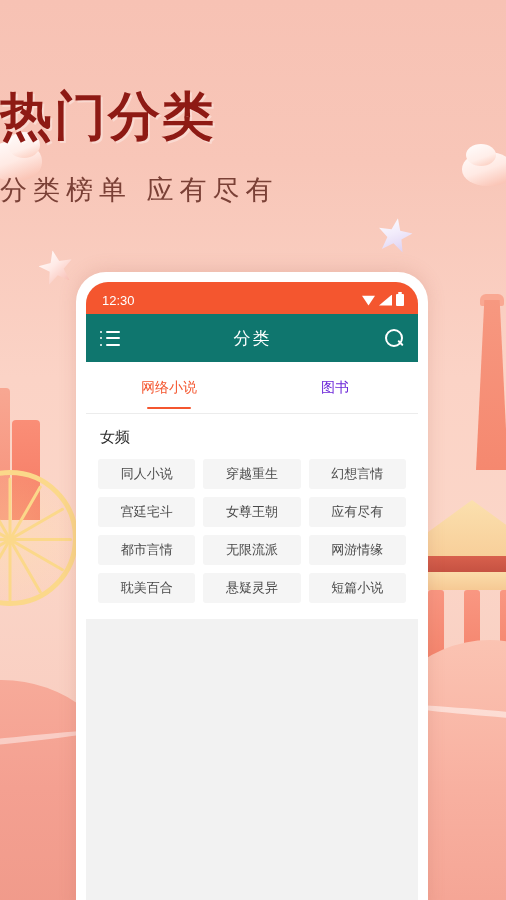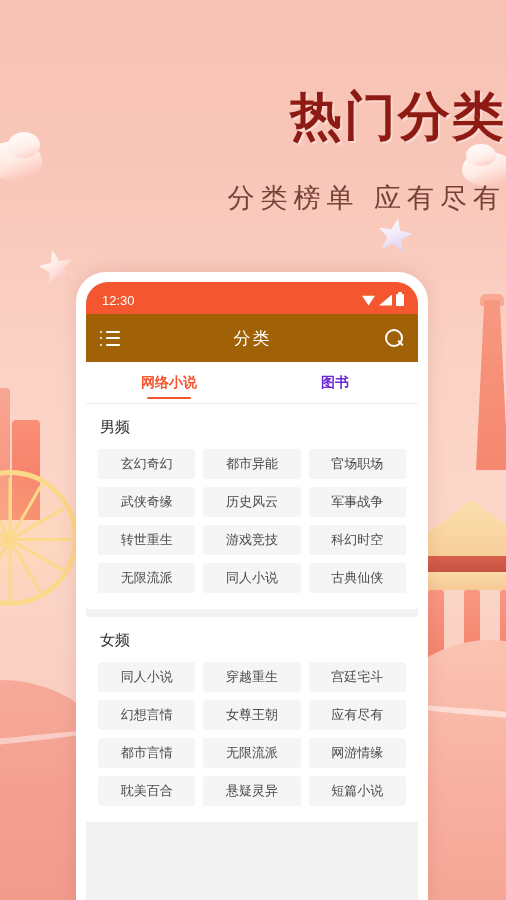--- a/index.html
+++ b/index.html
@@ -113,33 +113,32 @@
     position:absolute; right:-70px; top:340px; width:230px; height:300px;
     background:linear-gradient(180deg,#fbc3b2 0%,#f8b0a0 50%,#f4a292 100%);
     border-radius:70% 60% 0 0 / 55% 45% 0 0;
   }
   .ground-right::after {
     content:""; position:absolute; right:10px; top:70px; width:200px; height:6px;
     background:rgba(255,255,255,.5); border-radius:50%; transform:rotate(5deg);
   }
 
   
-  .headline { position:absolute; left:0; right:0; top:82px; text-align:right; z-index:5; }
+  .headline { position:absolute; left:0; right:0; top:82px; text-align:left; z-index:5; }
   .headline h1 {
     font-size:52px; font-weight:bold; letter-spacing:2px;
     color:#8e1a14;
     font-family:"DejaVu Sans","Liberation Sans",sans-serif;
     text-shadow:2px 2px 0 rgba(255,255,255,.35);
   }
   .headline h2 {
-    margin-top:28px;
+    margin-top:20px;
     font-size:27px; font-weight:normal; letter-spacing:6px;
     color:#7a4036;
     font-family:"DejaVu Serif","Liberation Serif",serif;
-    padding-left:16px;
   }
 
   
   .phone {
     position:absolute; left:76px; top:272px; width:352px; height:640px;
     background:#ffffff;
     border-radius:30px 30px 0 0;
     box-shadow:0 -2px 18px rgba(170,90,70,.18);
     padding:10px 10px 0 10px;
     z-index:10;
@@ -159,33 +158,33 @@
     padding:4px 14px 0 16px; font-size:13px;gap:44px;
   }
   .status-icons { display:flex; align-items:center; gap:4px; }
   .ic-wifi { width:13px; height:11px; background:#fff; clip-path:polygon(0% 12%,100% 12%,50% 100%); }
   .ic-signal { width:13px; height:11px; background:#fff; clip-path:polygon(100% 0%,100% 100%,0% 100%); }
   .ic-batt { width:8px; height:12px; background:#fff; border-radius:1px; position:relative; }
   .ic-batt::after { content:""; position:absolute; left:2px; top:-2px; width:4px; height:2px; background:#fff; border-radius:1px; }
 
   
   .navbar {
-    height:48px; background:#a16207; color:#fff;
+    height:48px; background:#0f766e; color:#fff;
     display:flex; align-items:center; justify-content:space-between; padding:0 14px;
   }
   .nav-title { font-size:17px; letter-spacing:2px; }
   .ic-list { width:20px; height:15px; display:flex; flex-direction:column; justify-content:space-between; }
   .ic-list span { display:block; height:2px; background:#fff; border-radius:1px; margin-left:6px; position:relative; }
   .ic-list span::before { content:""; position:absolute; left:-6px; top:0; width:2px; height:2px; background:#fff; border-radius:50%; }
   .ic-search { width:19px; height:19px; position:relative; }
   .ic-search::before { content:""; position:absolute; left:0; top:0; width:14px; height:14px; border:2px solid #fff; border-radius:50%; }
   .ic-search::after { content:""; position:absolute; left:12px; top:13px; width:7px; height:2px; background:#fff; border-radius:1px; transform:rotate(45deg); }
 
   
-  .tabs { height:42px; background:#fff; display:flex; border-bottom:1px solid #ececec;font-weight:bold; }
+  .tabs { height:52px; background:#fff; display:flex; border-bottom:1px solid #ececec; }
   .tab {
     flex:1; display:flex; flex-direction:column; align-items:center; justify-content:center;
     font-size:14px; color:#6d28d9; position:relative;
   }
   .tab.active { color:#f4562f; }
   .tab.active .ul { position:absolute; bottom:4px; width:44px; height:2px; background:#f4562f; border-radius:1px; }
 
   
   .content { background:#f2f2f2; height:calc(100% - 122px); overflow:hidden; }
   .card { background:#fff; padding:14px 12px 16px 12px; margin-bottom:8px; }
@@ -268,45 +267,28 @@
         <span>网络小说</span>
         <span class="ul"></span>
       </div>
       <div class="tab">
         <span>图书</span>
       </div>
     </div>
 
     <div class="content">
 
-      <div class="card">
-        <div class="card-title">男频</div>
-        <div class="grid">
-          <div class="chip">玄幻奇幻</div>
-          <div class="chip">都市异能</div>
-          <div class="chip">官场职场</div>
-          <div class="chip">武侠奇缘</div>
-          <div class="chip">历史风云</div>
-          <div class="chip">军事战争</div>
-          <div class="chip">转世重生</div>
-          <div class="chip">游戏竞技</div>
-          <div class="chip">科幻时空</div>
-          <div class="chip">无限流派</div>
-          <div class="chip">同人小说</div>
-          <div class="chip">古典仙侠</div>
-        </div>
-      </div>
 
       <div class="card">
         <div class="card-title">女频</div>
         <div class="grid">
           <div class="chip">同人小说</div>
           <div class="chip">穿越重生</div>
+          <div class="chip">幻想言情</div>
           <div class="chip">宫廷宅斗</div>
-          <div class="chip">幻想言情</div>
           <div class="chip">女尊王朝</div>
           <div class="chip">应有尽有</div>
           <div class="chip">都市言情</div>
           <div class="chip">无限流派</div>
           <div class="chip">网游情缘</div>
           <div class="chip">耽美百合</div>
           <div class="chip">悬疑灵异</div>
           <div class="chip">短篇小说</div>
         </div>
       </div>

